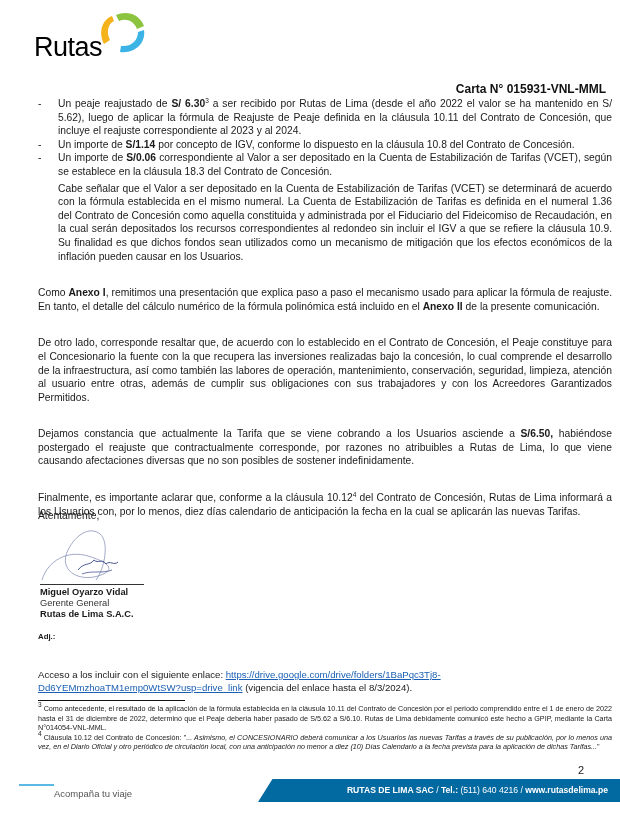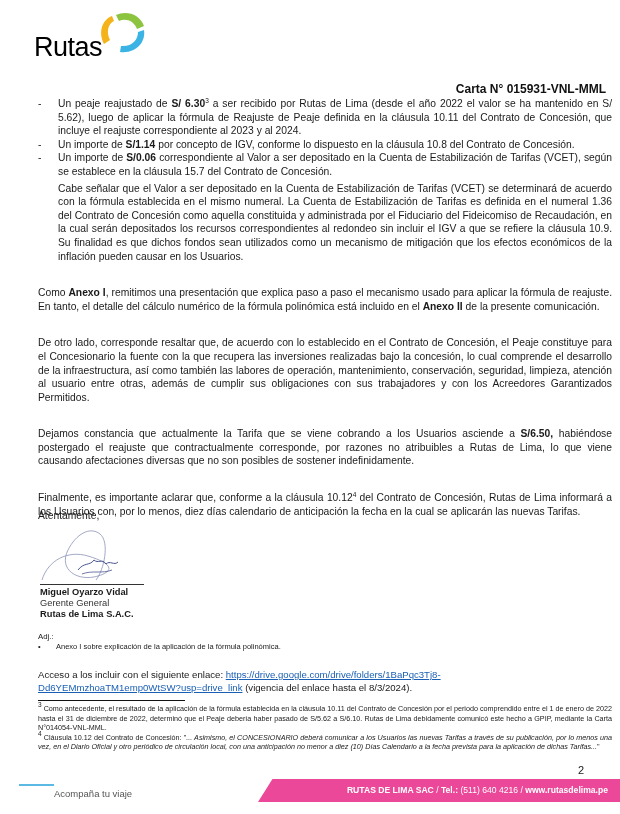--- a/index.html
+++ b/index.html
@@ -23,37 +23,37 @@
   sup { font-size: 6.5px; line-height: 0; vertical-align: 4px; }
 
   .sign { position: absolute; left: 38px; top: 510px; font-size: 10.3px; }
   .sigimg { position: absolute; left: 38px; top: 520px; width: 110px; height: 66px; }
   .sigline { position: absolute; left: 40px; top: 584px; width: 104px; height: 1px; background: #333; }
   .signer { position: absolute; left: 40px; top: 587px; font-size: 9.3px; line-height: 11px; }
   .signer .n { font-weight: bold; }
   .signer .r { color: #333; }
 
   .adj { position: absolute; left: 38px; top: 632px; font-size: 7.5px; line-height: 9.5px; }
-  .adj .h { font-weight: normal; font-size: 7.8px; }
+  .adj .h { font-weight: bold; font-size: 7.8px; }
   .adj .li { position: relative; padding-left: 18px; }
   .adj .li::before { content: "•"; position: absolute; left: 0; top: 0; }
 
   .access { position: absolute; left: 38px; top: 669px; width: 470px; font-size: 9.6px; line-height: 12.5px; }
   .access a { color: #1a5fb4; text-decoration: underline; }
 
   .fnline { position: absolute; left: 38px; top: 700px; width: 147px; height: 1px; background: #111; }
   .fns { position: absolute; left: 38px; top: 704px; width: 574px; font-size: 7.2px; line-height: 9.6px; text-align: justify; }
   .fns i { font-style: italic; }
 
   .pagenum { position: absolute; left: 578px; top: 764px; font-size: 11px; }
 
   .tag-bar { position: absolute; left: 19px; top: 784px; width: 35px; height: 2px; background: #5bb9e3; }
   .tagline { position: absolute; left: 19px; top: 788px; font-size: 9.5px; color: #555; margin-left: 35px; }
 
-  .footband { position: absolute; left: 258px; top: 779px; width: 362px; height: 23px; background: #ec4899;
+  .footband { position: absolute; left: 258px; top: 779px; width: 362px; height: 23px; background: #0369a1;
               clip-path: polygon(4% 0, 100% 0, 100% 100%, 0 100%); text-align: center; }
   .footband .l1 { position: absolute; right: 12px; top: 6px; font-size: 8.6px; color: #fff; white-space: nowrap; }
   .footband .l1 b { font-weight: bold; }
   .footband .l2 { position: absolute; right: 12px; top: 18px; font-size: 8.2px; color: #fff; white-space: nowrap; }
 </style>
 </head>
 <body>
 
 <div class="logo">
   <svg width="58" height="50" viewBox="0 0 58 50">
@@ -68,21 +68,21 @@
 
 <div class="body">
   <div class="bullets">
     <div class="bullet">
       <span class="dash">-</span><span>Un peaje reajustado de </span><b>S/ 6.30</b><sup>3</sup><span> a ser recibido por Rutas de Lima (desde el año 2022 el valor se ha mantenido en S/ 5.62), luego de aplicar la fórmula de Reajuste de Peaje definida en la cláusula 10.11 del Contrato de Concesión, que incluye el reajuste correspondiente al 2023 y al 2024.</span>
     </div>
     <div class="bullet">
       <span class="dash">-</span><span>Un importe de </span><b>S/1.14</b><span> por concepto de IGV, conforme lo dispuesto en la cláusula 10.8 del Contrato de Concesión.</span>
     </div>
     <div class="bullet">
-      <span class="dash">-</span><span>Un importe de </span><b>S/0.06</b><span> correspondiente al Valor a ser depositado en la Cuenta de Estabilización de Tarifas (VCET), según se establece en la cláusula 15.7 del Contrato de Concesión.</span>
+      <span class="dash">-</span><span>Un importe de </span><b>S/0.06</b><span> correspondiente al Valor a ser depositado en la Cuenta de Estabilización de Tarifas (VCET), según se establece en la cláusula 18.3 del Contrato de Concesión.</span>
     </div>
   </div>
 
   <p class="indent">Cabe señalar que el Valor a ser depositado en la Cuenta de Estabilización de Tarifas (VCET) se determinará de acuerdo con la fórmula establecida en el mismo numeral. La Cuenta de Estabilización de Tarifas es definida en el numeral 1.36 del Contrato de Concesión como aquella constituida y administrada por el Fiduciario del Fideicomiso de Recaudación, en la cual serán depositados los recursos correspondientes al redondeo sin incluir el IGV a que se refiere la cláusula 10.9. Su finalidad es que dichos fondos sean utilizados como un mecanismo de mitigación que los efectos económicos de la inflación pueden causar en los Usuarios.</p>
 
   <p class="para"><span>Como </span><b>Anexo I</b><span>, remitimos una presentación que explica paso a paso el mecanismo usado para aplicar la fórmula de reajuste.  En tanto, el detalle del cálculo numérico de la fórmula polinómica está incluido en el </span><b>Anexo II</b><span> de la presente comunicación.</span></p>
 
   <p class="para">De otro lado, corresponde resaltar que, de acuerdo con lo establecido en el Contrato de Concesión, el Peaje constituye para el Concesionario la fuente con la que recupera las inversiones realizadas bajo la concesión, lo cual comprende el desarrollo de la infraestructura, así como también las labores de operación, mantenimiento, conservación, seguridad, limpieza, atención al usuario entre otras, además de cumplir sus obligaciones con sus trabajadores y con los Acreedores Garantizados Permitidos.</p>
 
   <p class="para"><span>Dejamos constancia que actualmente la Tarifa que se viene cobrando a los Usuarios asciende a </span><b>S/6.50,</b><span> habiéndose postergado el reajuste que contractualmente corresponde, por razones no atribuibles a Rutas de Lima, lo que viene causando afectaciones diversas que no son posibles de sostener indefinidamente.</span></p>
@@ -98,21 +98,20 @@
 </svg>
 <div class="sigline"></div>
 <div class="signer">
   <div class="n">Miguel Oyarzo Vidal</div>
   <div class="r">Gerente General</div>
   <div class="n">Rutas de Lima S.A.C.</div>
 </div>
 
 <div class="adj">
   <div class="h">Adj.:</div>
-  <div class="li">Anexo I sobre explicación de la aplicación de la fórmula polinómica.</div>
 </div>
 
 <div class="access">
   <span>Acceso a los incluir con el siguiente enlace: </span><a>https://drive.google.com/drive/folders/1BaPqc3Tj8-Dd6YEMmzhoaTM1emp0WtSW?usp=drive_link</a><span> (vigencia del enlace hasta el 8/3/2024).</span>
 </div>
 
 <div class="fnline"></div>
 <div class="fns">
   <div><sup>3</sup><span> Como antecedente, el resultado de la aplicación de la fórmula establecida en la cláusula 10.11 del Contrato de Concesión por el periodo comprendido entre el 1 de enero de 2022 hasta el 31 de diciembre de 2022, determinó que el Peaje debería haber pasado de S/5.62 a S/6.10. Rutas de Lima debidamente comunicó este hecho a GPIP, mediante la Carta N°014054-VNL-MML.</span></div>
   <div><sup>4</sup><span> Cláusula 10.12 del Contrato de Concesión: "</span><i>... Asimismo, el CONCESIONARIO deberá comunicar a los Usuarios las nuevas Tarifas a través de su publicación, por lo menos una vez, en el Diario Oficial y otro periódico de circulación local, con una anticipación no menor a diez (10) Días Calendario a la fecha prevista para la aplicación de dichas Tarifas...</i><span>"</span></div>

